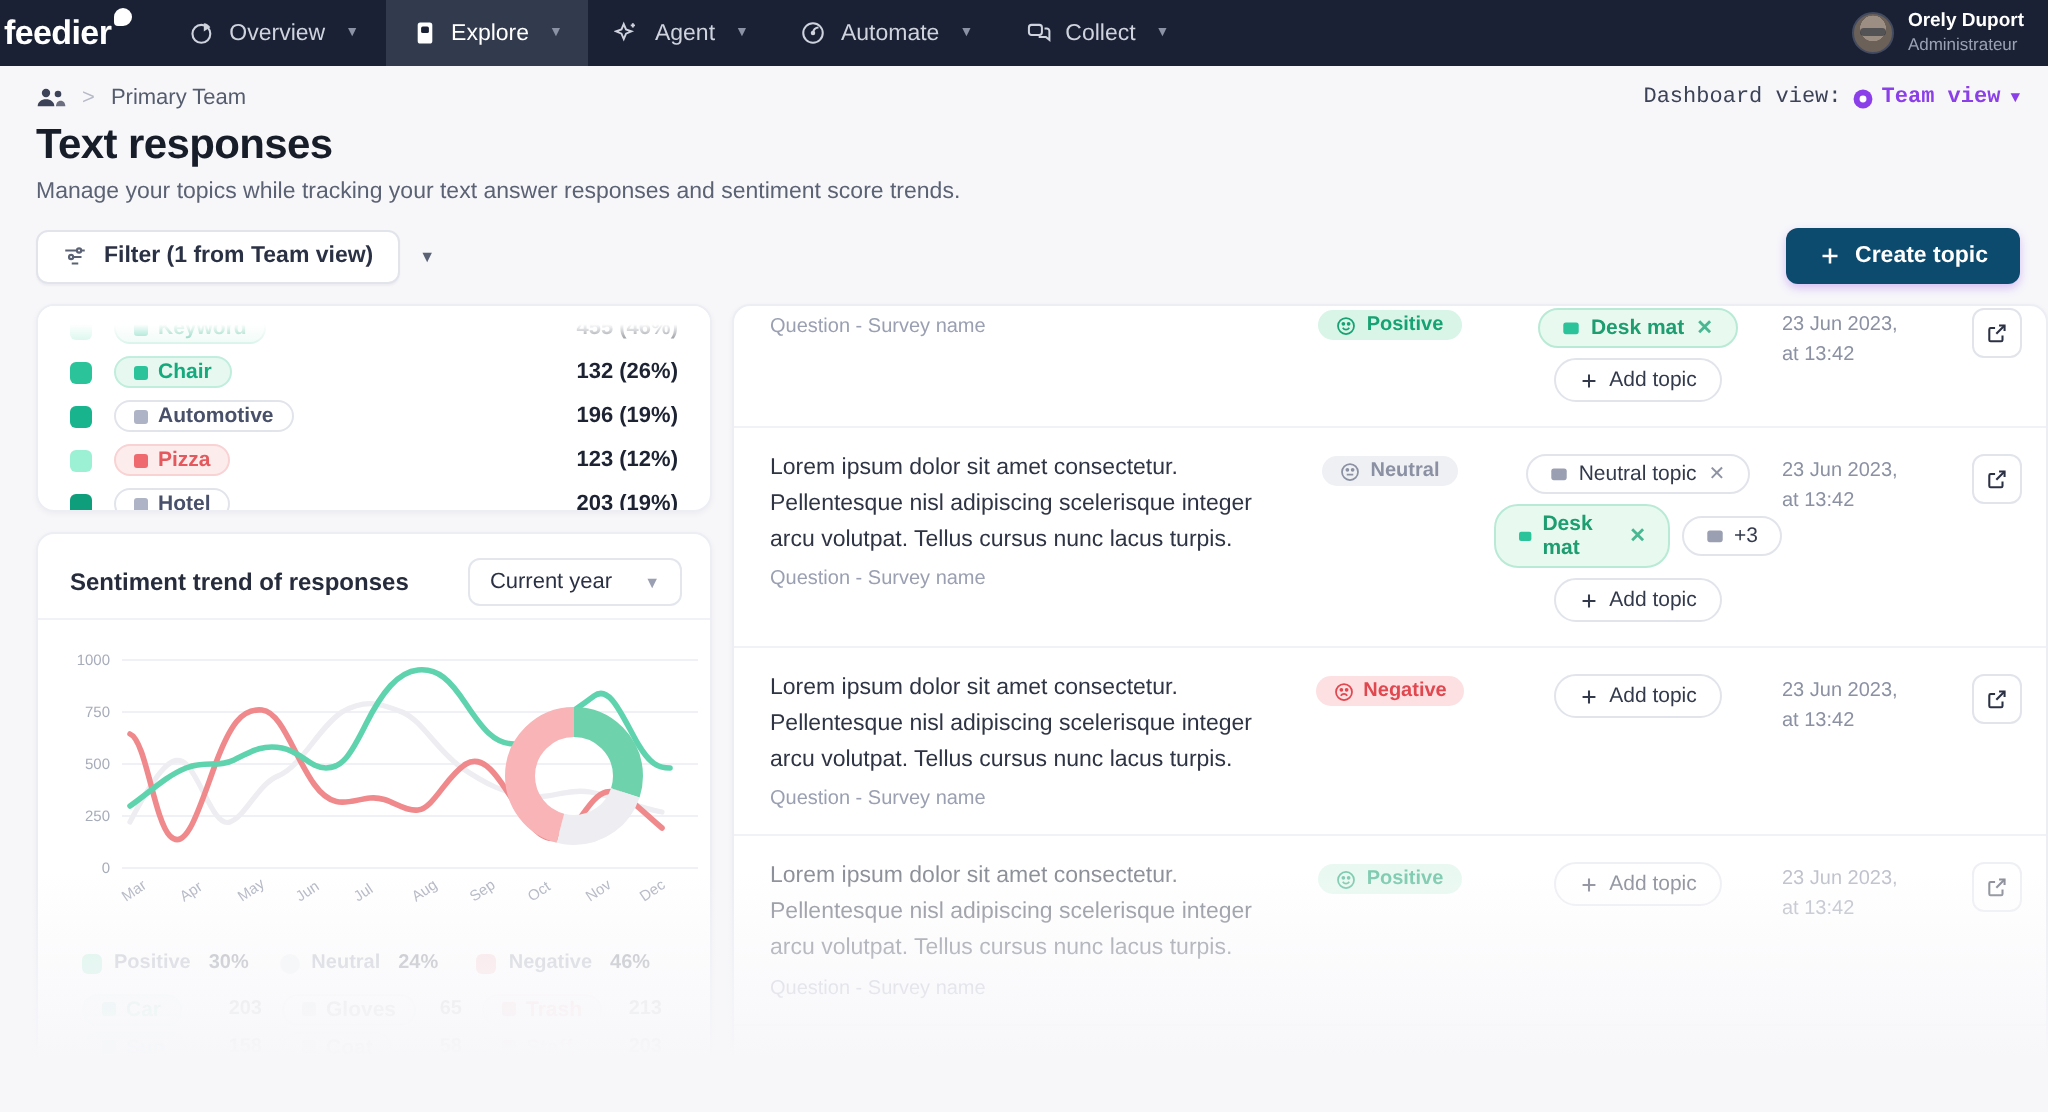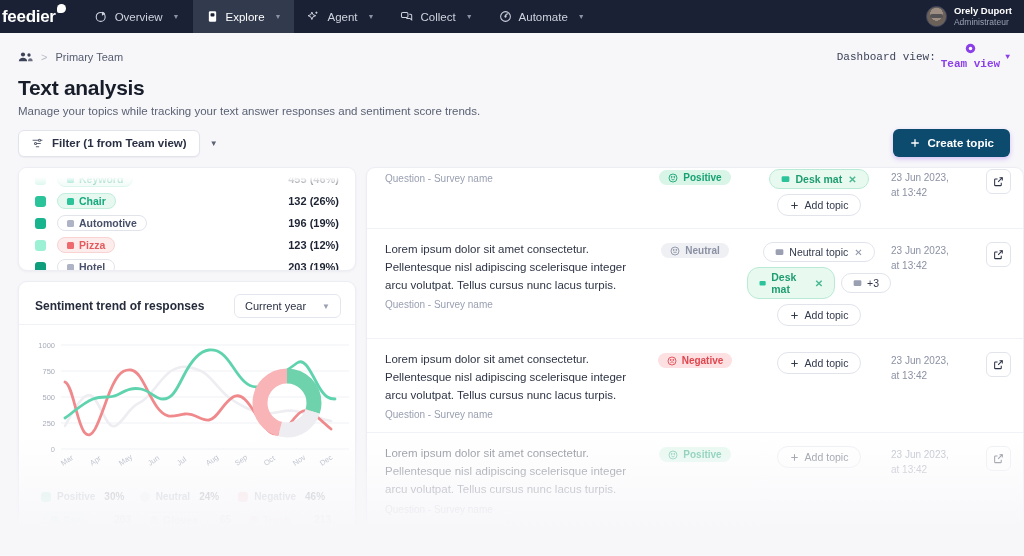--- a/index.html
+++ b/index.html
@@ -49,21 +49,21 @@
 
   
   .crumbrow {
     display: flex; align-items: center; padding: 10px 14px 0 18px; gap: 8px;
   }
   .crumb-icon { color: #3c4257; display: flex; }
   .crumb-sep { color: #b6bac6; font-size: 11px; }
   .crumb-text { color: #555c6e; font-size: 11px; }
   .crumbrow .right { margin-left: auto; display: flex; align-items: center; gap: 5px; font-size: 11px; font-family: Liberation Mono, monospace; }
   .dash-label { color: #3c4257; }
-  .dash-value { color: #8b3fe8; font-weight: bold; display: flex; align-items: center; gap: 4px; flex-direction: column; }
+  .dash-value { color: #8b3fe8; font-weight: bold; display: flex; align-items: center; gap: 4px; }
   .dash-caret { color: #8b3fe8; font-size: 8px; }
 
   
   .titlewrap { padding: 6px 18px 0 18px; }
   .ptitle { font-size: 21px; font-weight: bold; color: #181d2a; letter-spacing: -.3px; }
   .psub { font-size: 11.5px; color: #5b6274; margin-top: 5px; }
 
   
   .toolbar { display: flex; align-items: center; padding: 12px 14px 0 18px; }
   .filterbtn {
@@ -235,37 +235,37 @@
           <path d="M11.6 2v2.6M10.3 3.3h2.6"></path>
         </svg>
     </span>
     <span>Agent</span>
     <span class="caret">▼</span>
   </div>
 
   <div class="navitem">
     <span class="navicon">
       <svg viewBox="0 0 16 16" fill="none" stroke="#cfd3de" stroke-width="1.25">
-          <rect x="1.8" y="3" width="8" height="6.2" rx="1.6"></rect>
-          <path d="M11.4 5.2h1.4a1.6 1.6 0 0 1 1.6 1.6v5.4l-2.2-1.8H7.8"></path>
+          <circle cx="8" cy="8" r="6"></circle>
+          <path d="M8 8c0-2 1.6-3.4 3.4-3.4"></path>
+          <circle cx="8" cy="8" r="1.4" fill="#cfd3de" stroke="none"></circle>
         </svg>
     </span>
-    <span>Collect</span>
+    <span>Automate</span>
     <span class="caret">▼</span>
   </div>
 
   <div class="navitem">
     <span class="navicon">
       <svg viewBox="0 0 16 16" fill="none" stroke="#cfd3de" stroke-width="1.25">
-          <circle cx="8" cy="8" r="6"></circle>
-          <path d="M8 8c0-2 1.6-3.4 3.4-3.4"></path>
-          <circle cx="8" cy="8" r="1.4" fill="#cfd3de" stroke="none"></circle>
+          <rect x="1.8" y="3" width="8" height="6.2" rx="1.6"></rect>
+          <path d="M11.4 5.2h1.4a1.6 1.6 0 0 1 1.6 1.6v5.4l-2.2-1.8H7.8"></path>
         </svg>
     </span>
-    <span>Automate</span>
+    <span>Collect</span>
     <span class="caret">▼</span>
   </div>
 
   <div class="nav-spacer"></div>
 
   <div class="userbox">
     <div class="avatar"></div>
     <div>
       <div class="uname">Orely Duport</div>
       <div class="urole">Administrateur</div>
@@ -291,21 +291,21 @@
           <circle cx="7" cy="7" r="6" fill="#8b3fe8"></circle>
           <circle cx="7" cy="7" r="2.2" fill="#fff"></circle>
         </svg>
       <span>Team view</span>
     </span>
     <span class="dash-caret">▼</span>
   </span>
 </div>
 
 <div class="titlewrap">
-  <div class="ptitle">Text analysis</div>
+  <div class="ptitle">Text responses</div>
   <div class="psub">Manage your topics while tracking your text answer responses and sentiment score trends.</div>
 </div>
 
 <div class="toolbar">
   <div class="filterbtn">
     <svg width="13" height="13" viewBox="0 0 16 16" fill="none" stroke="#5b6274" stroke-width="1.3">
       <path d="M2 4h12M4 8h8M6 12h4"></path>
         <circle cx="10.5" cy="4" r="1.3" fill="#fff"></circle>
         <circle cx="5.6" cy="8" r="1.3" fill="#fff"></circle>
     </svg>

